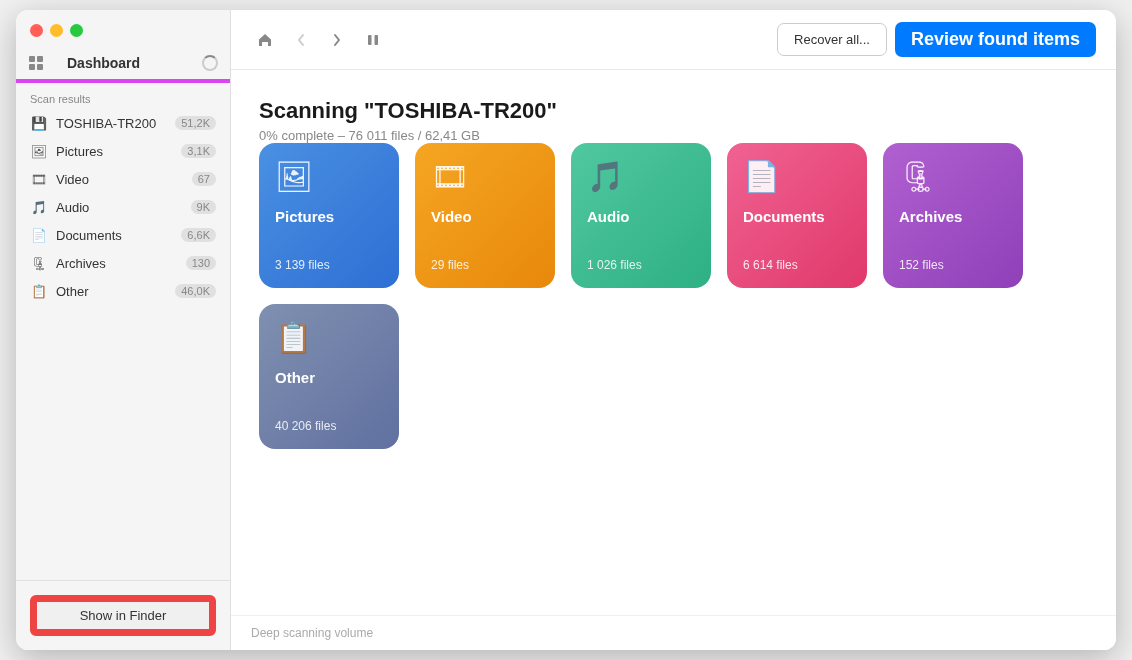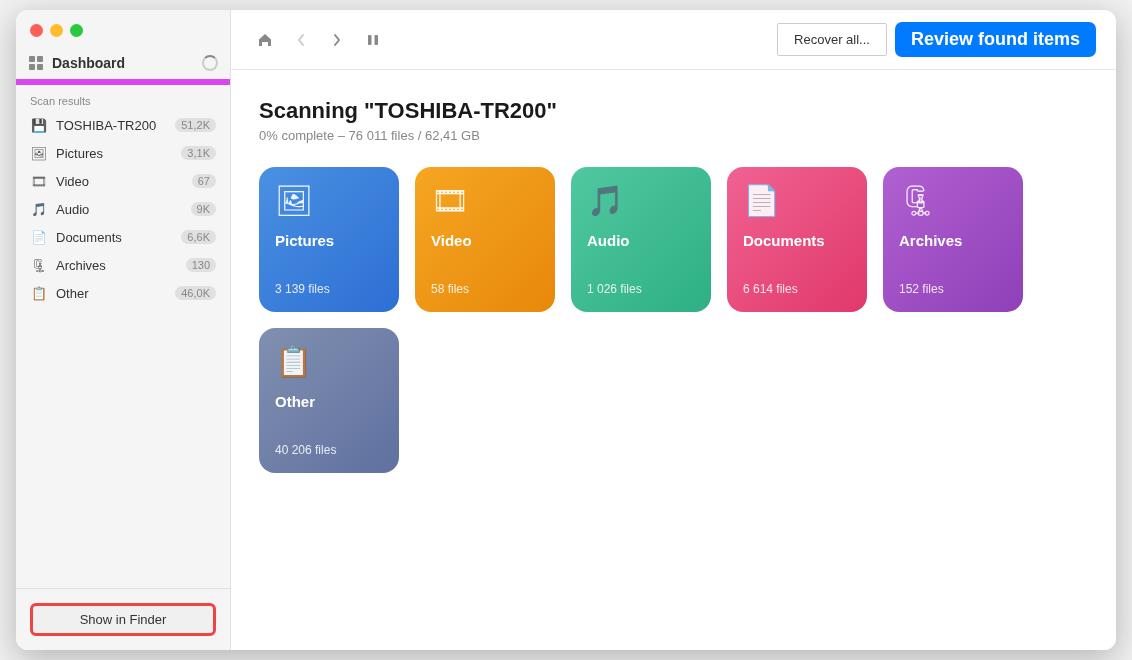--- a/index.html
+++ b/index.html
@@ -46,22 +46,22 @@
       height: 13px;
       border-radius: 50%;
     }
     .tl-red { background: #ff5f57; }
     .tl-yellow { background: #ffbd2e; }
     .tl-green { background: #28c840; }
     .sidebar-header {
       display: flex;
       align-items: center;
       padding: 8px 12px;
-      border-bottom: 6px solid #d946ef;
-      gap: 8px;
+      border-bottom: 4px solid #d946ef;
+      gap: 23px;
     }
     .dashboard-icon {
       display: flex;
       align-items: center;
       justify-content: center;
       color: #666;
       font-size: 14px;
     }
     .dashboard-label {
       font-size: 14px;
@@ -114,21 +114,21 @@
     }
     .sidebar-footer {
       margin-top: auto;
       padding: 14px;
       border-top: 1px solid #e0e0e0;
     }
     .show-finder-btn {
       width: 100%;
       padding: 6px 12px;
       background: #f0f0f0;
-      border: 3px solid #ef4444;
+      border: 7px solid #ef4444;
       border-radius: 6px;
       font-size: 13px;
       color: #333;
       cursor: pointer;
       text-align: center;
     }
     
     .main {
       flex: 1;
       display: flex;
@@ -152,21 +152,21 @@
       font-size: 16px;
       cursor: pointer;
       border-radius: 5px;
     }
     .toolbar-icon-btn.disabled { color: #ccc; cursor: default; }
     .toolbar-spacer { flex: 1; }
     .recover-btn {
       padding: 8px 16px;
       background: #fff;
       border: 1px solid #ccc;
-      border-radius: 2px;
+      border-radius: 7px;
       font-size: 13px;
       color: #333;
       cursor: pointer;
     }
     .review-btn {
       padding: 7px 16px;
       background: #007aff;
       border: none;
       border-radius: 7px;
       font-size: 18px;
@@ -181,21 +181,20 @@
     }
     .scan-title {
       font-size: 22px;
       font-weight: 700;
       color: #1a1a1a;
       margin-bottom: 4px;
     }
     .scan-subtitle {
       font-size: 13px;
       color: #888;
-      margin-bottom: 24px;
     }
     .cards-grid {
       display: flex;
       flex-wrap: wrap;
       gap: 16px;
     }
     .card {
       width: 140px;
       height: 145px;
       border-radius: 16px;
@@ -342,21 +341,21 @@
     <div class="card-icon">🖼</div>
     <div>
       <div class="card-label">Pictures</div>
       <div class="card-count">3 139 files</div>
     </div>
   </div>
           <div class="card card-video">
     <div class="card-icon">🎞</div>
     <div>
       <div class="card-label">Video</div>
-      <div class="card-count">58 files</div>
+      <div class="card-count">29 files</div>
     </div>
   </div>
           <div class="card card-audio">
     <div class="card-icon">🎵</div>
     <div>
       <div class="card-label">Audio</div>
       <div class="card-count">1 026 files</div>
     </div>
   </div>
           <div class="card card-documents">
@@ -376,14 +375,15 @@
           <div class="card card-other">
     <div class="card-icon">📋</div>
     <div>
       <div class="card-label">Other</div>
       <div class="card-count">40 206 files</div>
     </div>
   </div>
         </div>
     </div>
 
+    <div class="main-footer">Deep scanning volume</div>
   </div>
 </div>
 
 </body></html>

